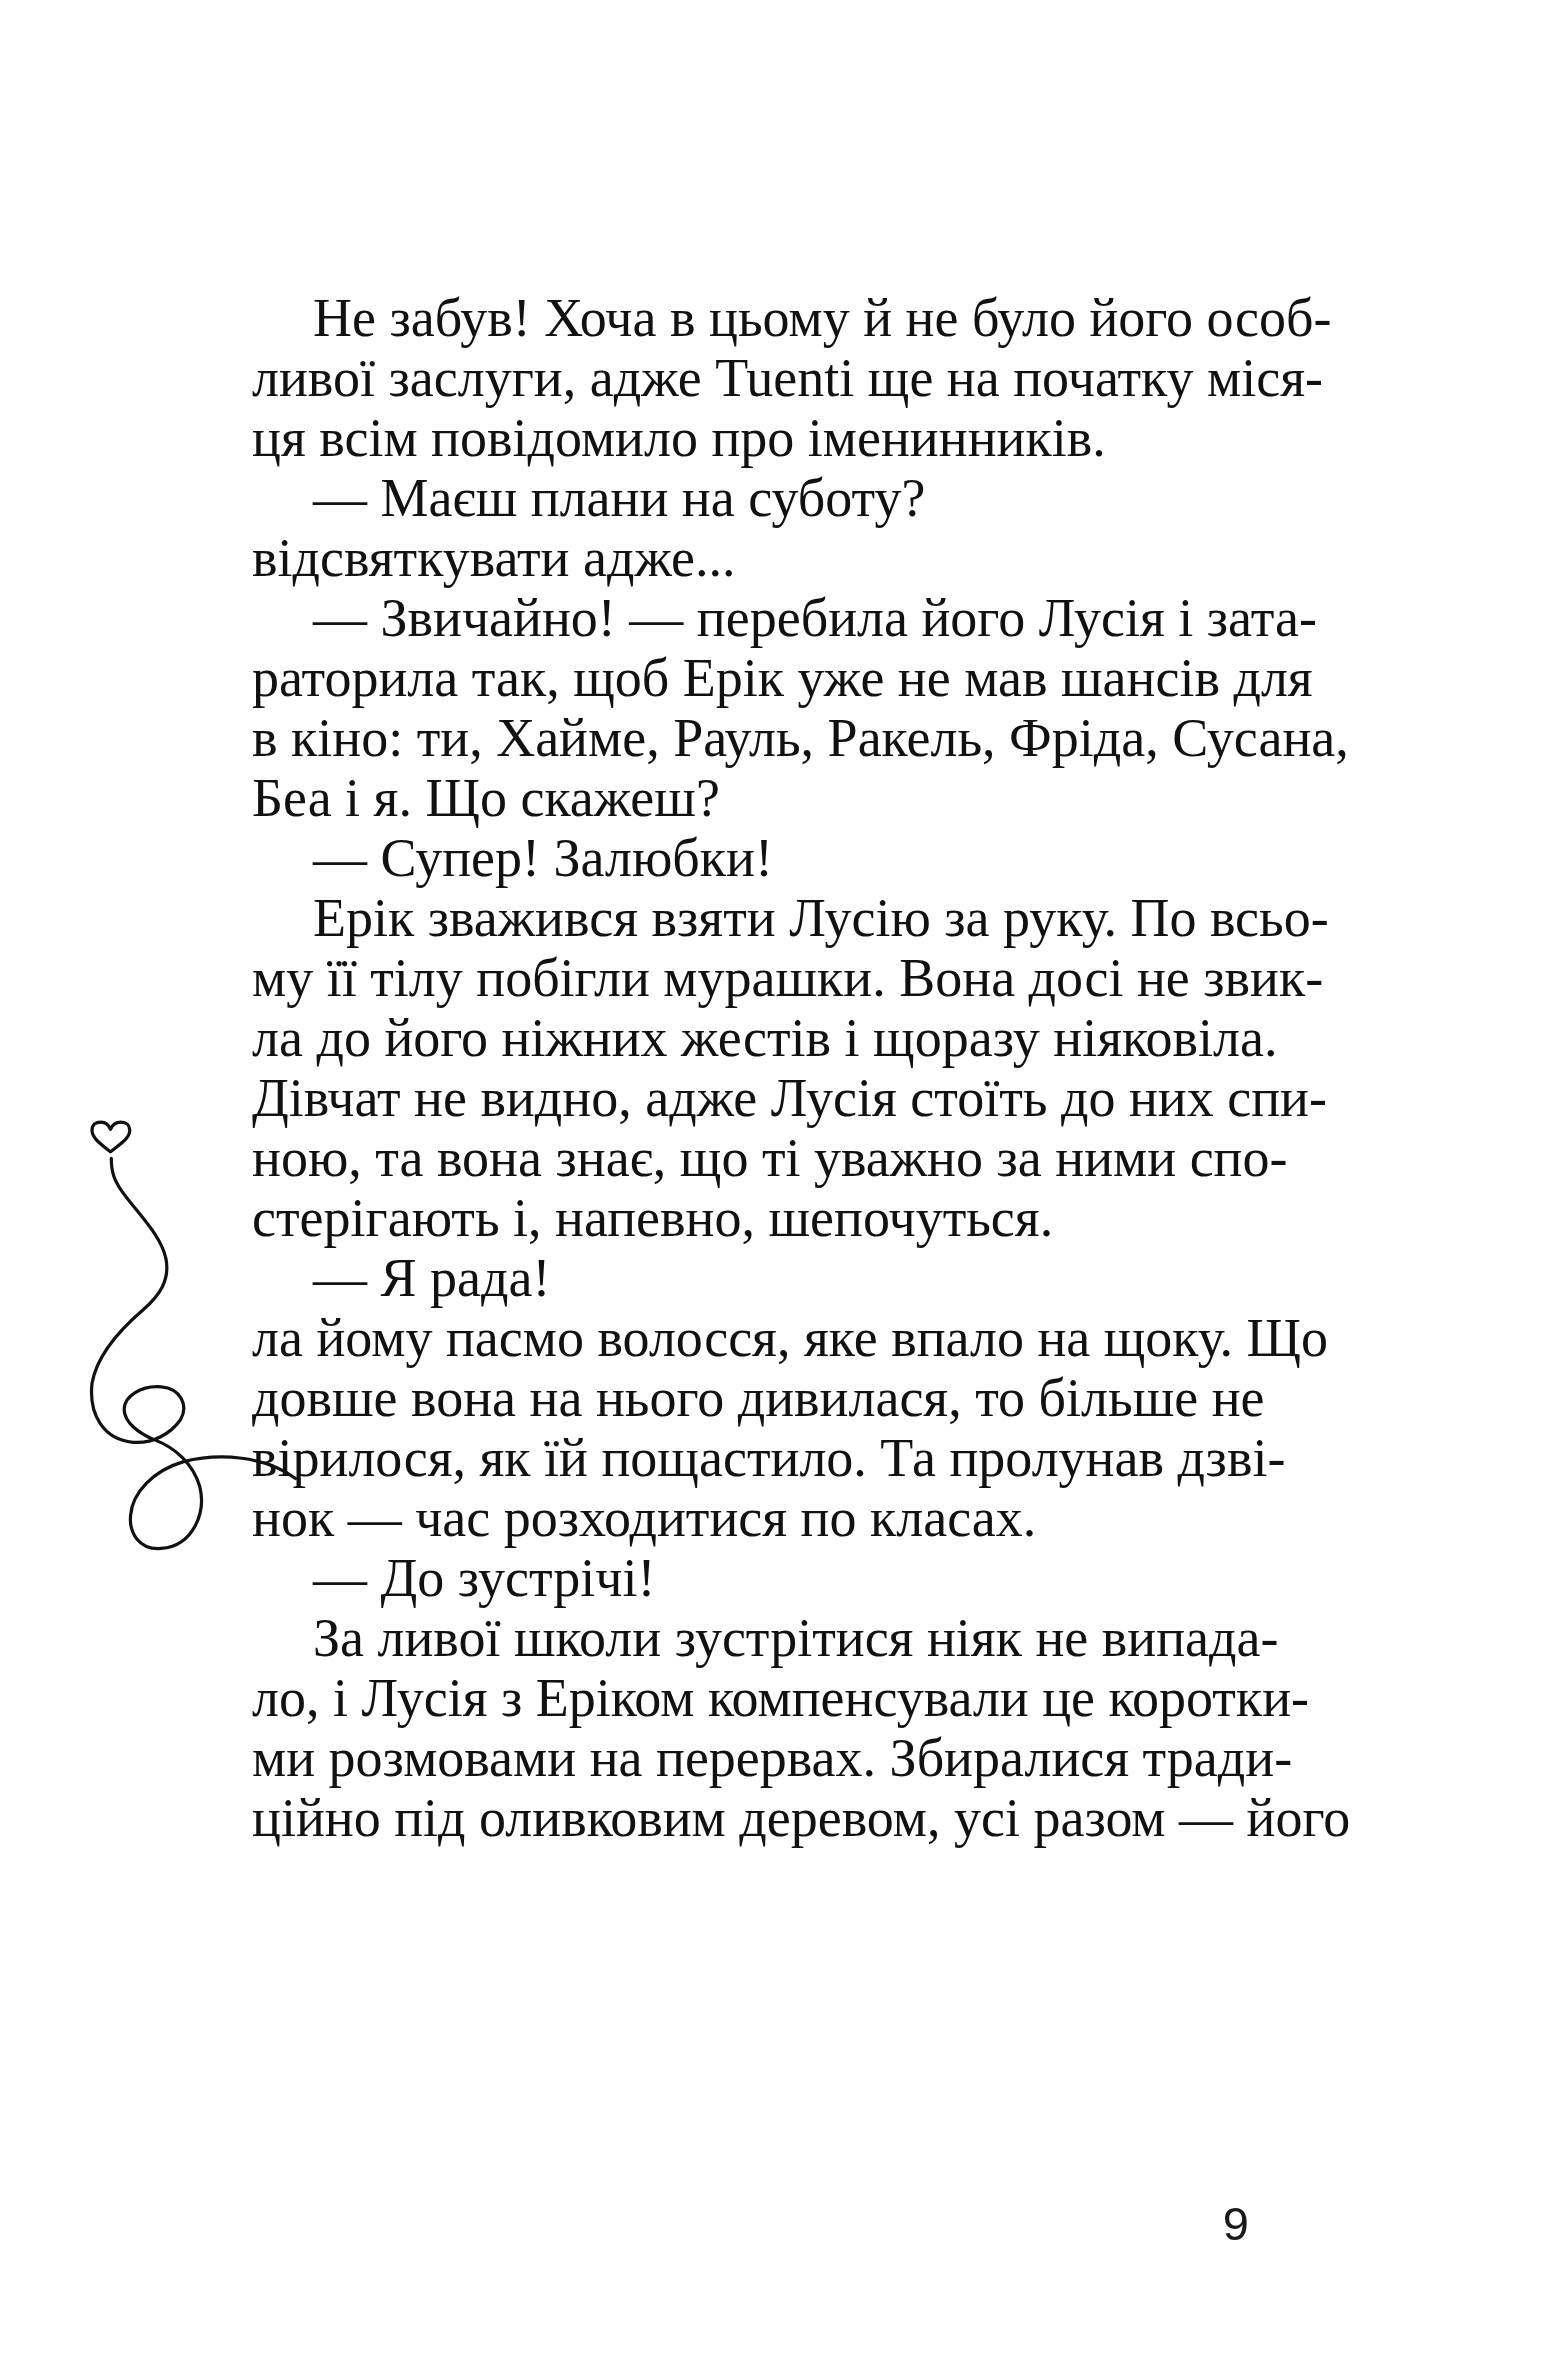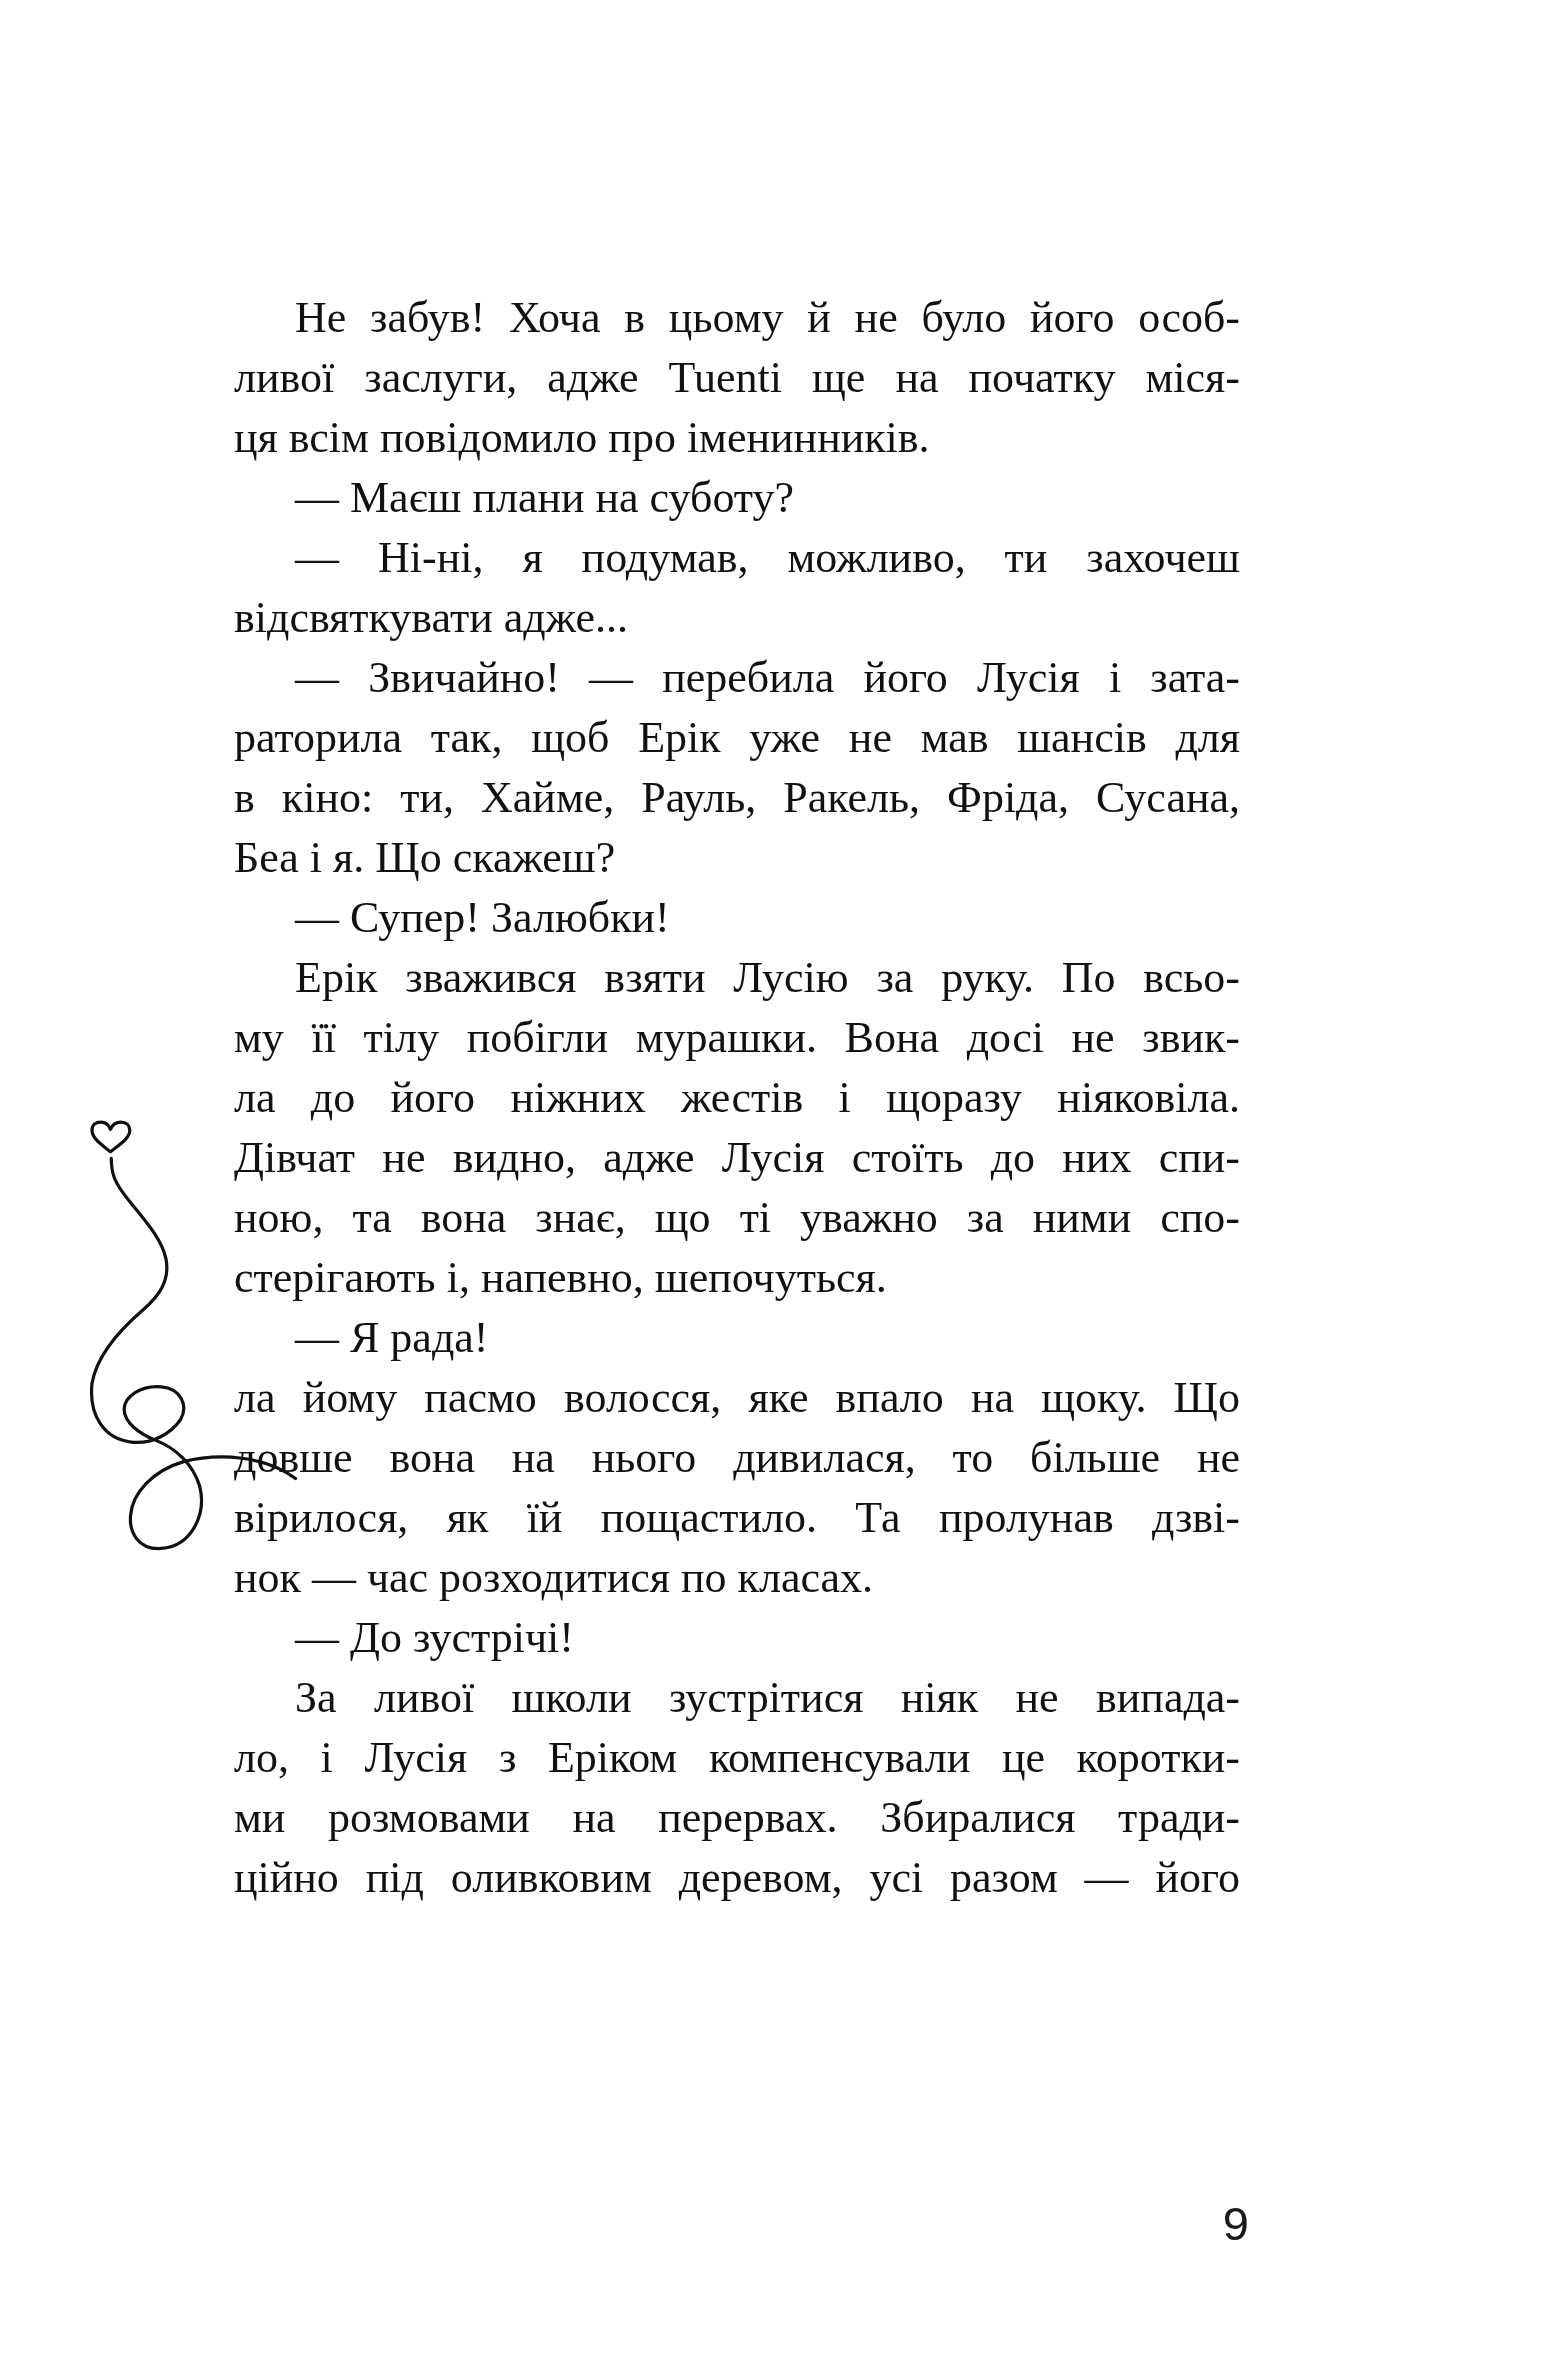--- a/index.html
+++ b/index.html
@@ -16,25 +16,25 @@
   }
   .page {
     position: absolute;
     left: 0; top: 0;
     width: 1545px;
     height: 2377px;
     background: #ffffff;
   }
   .text-block {
     position: absolute;
-    left: 234px;
+    left: 252px;
     top: 288px;
     width: 1006px;
     font-family: "Liberation Serif", "DejaVu Serif", serif;
-    font-size: 44px;
+    font-size: 54px;
     line-height: 60px;
     letter-spacing: 0px;
   }
   .line {
     display: block;
     height: 60px;
     white-space: nowrap;
     text-align: justify;
     text-align-last: justify;
     overflow: visible;
@@ -94,21 +94,20 @@
              C 172 1927, 160 1905, 162 1884
              C 164 1856, 190 1828, 228 1817
              C 272 1806, 330 1810, 367 1838" fill="none" stroke="#111" stroke-width="4" stroke-linecap="round" stroke-linejoin="round"></path>
   </svg>
 
   <div class="text-block">
     <span class="line indent">Не забув! Хоча в цьому й не було його особ-</span>
     <span class="line">ливої заслуги, адже Tuenti ще на початку міся-</span>
     <span class="line last">ця всім повідомило про іменинників.</span>
     <span class="line indent last">— Маєш плани на суботу?</span>
-    <span class="line indent">— Ні-ні, я подумав, можливо, ти захочеш</span>
     <span class="line last">відсвяткувати адже...</span>
     <span class="line indent">— Звичайно! — перебила його Лусія і зата-</span>
     <span class="line">раторила так, щоб Ерік уже не мав шансів для</span>
     <span class="line">в кіно: ти, Хайме, Рауль, Ракель, Фріда, Сусана,</span>
     <span class="line last">Беа і я. Що скажеш?</span>
     <span class="line indent last">— Супер! Залюбки!</span>
     <span class="line indent">Ерік зважився взяти Лусію за руку. По всьо-</span>
     <span class="line">му її тілу побігли мурашки. Вона досі не звик-</span>
     <span class="line">ла до його ніжних жестів і щоразу ніяковіла.</span>
     <span class="line">Дівчат не видно, адже Лусія стоїть до них спи-</span>

